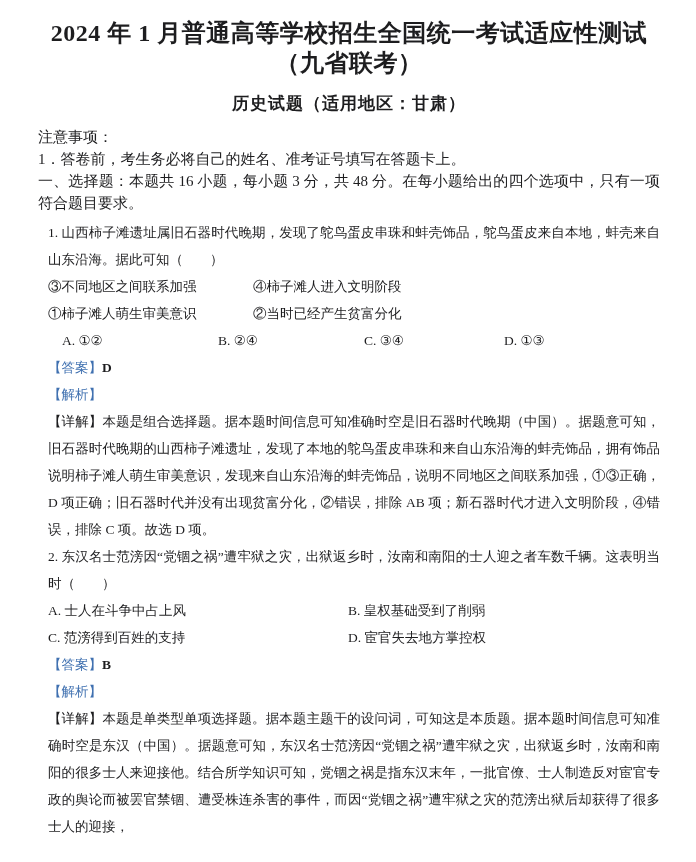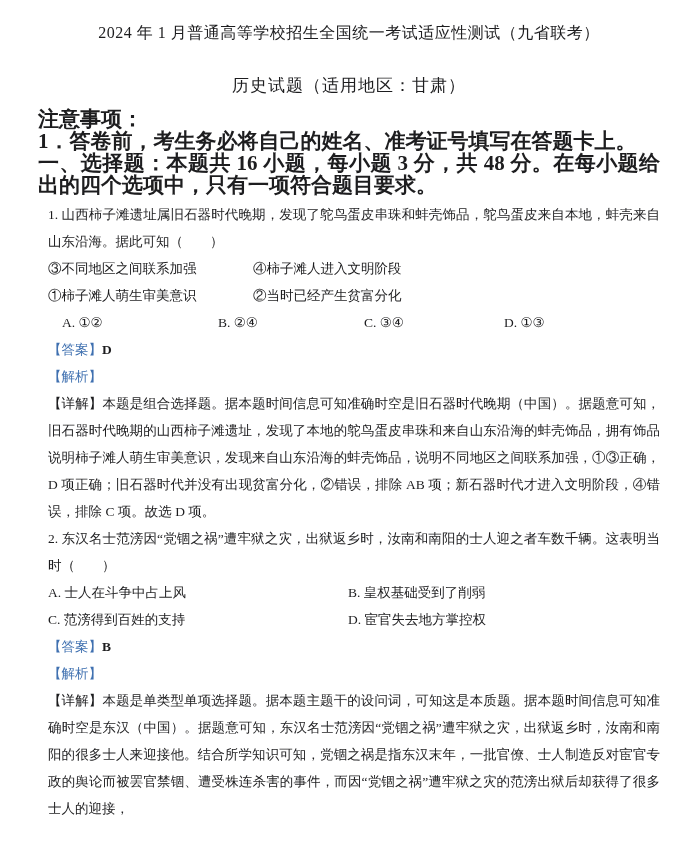--- a/index.html
+++ b/index.html
@@ -6,31 +6,31 @@
   * { box-sizing: border-box; margin: 0; padding: 0; }
   html,body { background:#ffffff; }
   body {
     width:696px; height:862px; overflow:hidden;
     font-family:"Liberation Serif","DejaVu Serif",serif;
     color:var(--ink);
   }
   .page { padding:12px 36px 0 38px; }
 
   .title1 {
-    font-size:16px; font-weight:normal; text-align:center;
+    font-size:24px; font-weight:bold; text-align:center;
     line-height:30px; margin-top:6px; letter-spacing:0.5px;
   }
   .title2 {
-    font-size:17px; font-weight:normal; text-align:center;
-    line-height:28px; margin-top:24px; letter-spacing:1px;
+    font-size:17px; font-weight:bold; text-align:center;
+    line-height:28px; margin-top:12px; letter-spacing:1px;
   }
 
   .notice { margin-top:8px; }
   .notice p, .section-header {
-    font-size:21px; font-weight:bold; line-height:22px;
+    font-size:15px; font-weight:normal; line-height:22px;
     text-align:justify; text-justify:inter-ideograph;
   }
 
   .qarea { margin-left:10px; margin-top:5px; }
   .qarea p { font-size:13.5px; line-height:27px; text-align:justify; }
 
   .subopt-row span.col1 { display:inline-block; width:205px; }
   .choice4 span { display:inline-block; }
   .choice4 .c1 { width:156px;margin-left:14px; }
   .choice4 .c2 { width:146px; }

